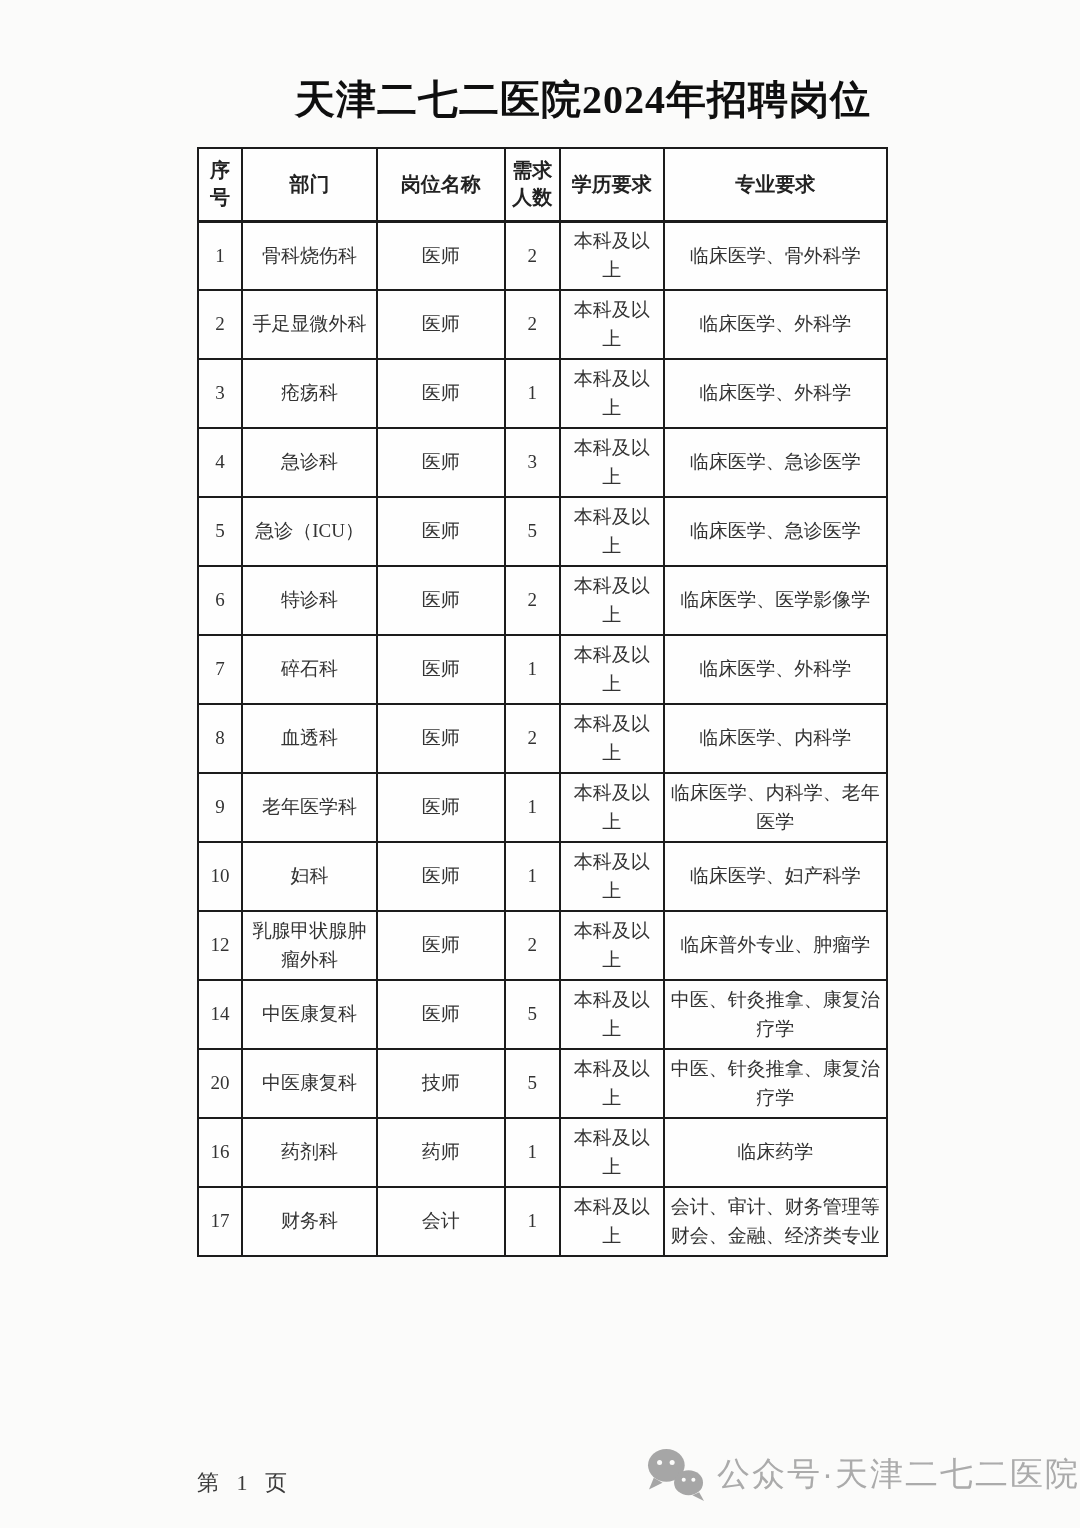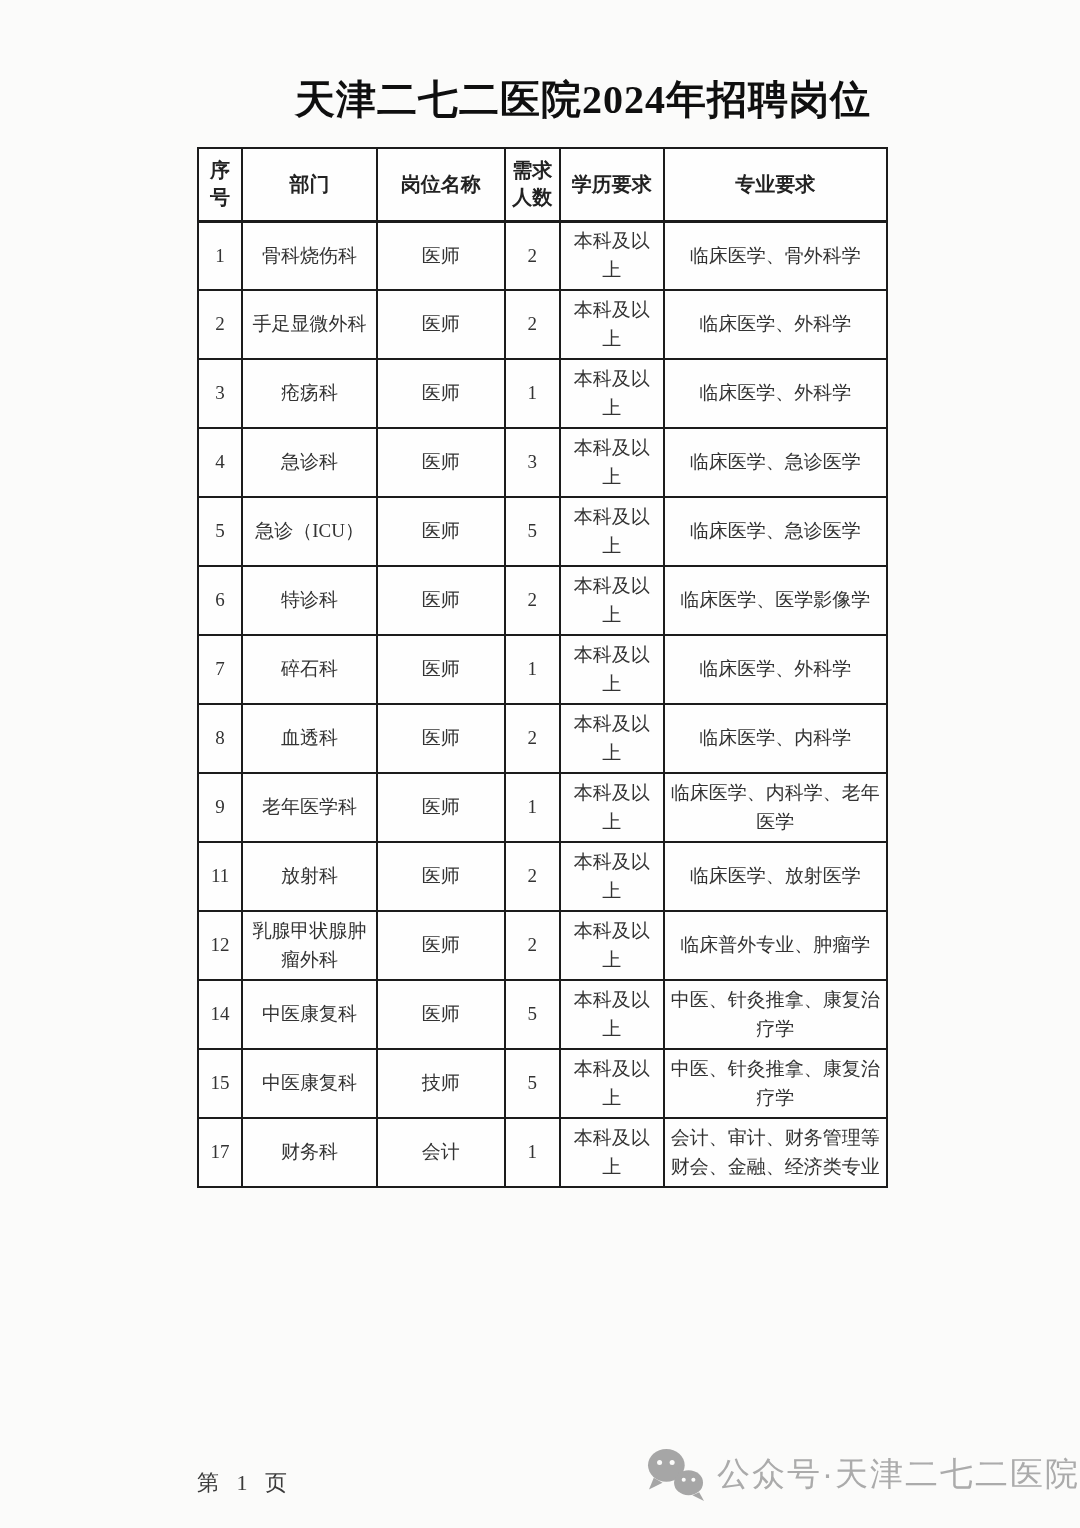--- a/index.html
+++ b/index.html
@@ -169,50 +169,58 @@
       </tr>
       <tr>
         <td class="c-no">9</td>
         <td class="c-dept">老年医学科</td>
         <td class="c-post">医师</td>
         <td class="c-count">1</td>
         <td class="c-edu">本科及以上</td>
         <td class="c-major">临床医学、内科学、老年医学</td>
       </tr>
       <tr>
-        <td class="c-no">11</td>
-        <td class="c-dept">放射科</td>
-        <td class="c-post">医师</td>
-        <td class="c-count">2</td>
-        <td class="c-edu">本科及以上</td>
-        <td class="c-major">临床医学、放射医学</td>
+        <td class="c-no">10</td>
+        <td class="c-dept">妇科</td>
+        <td class="c-post">医师</td>
+        <td class="c-count">1</td>
+        <td class="c-edu">本科及以上</td>
+        <td class="c-major">临床医学、妇产科学</td>
       </tr>
       <tr>
         <td class="c-no">12</td>
         <td class="c-dept">乳腺甲状腺肿瘤外科</td>
         <td class="c-post">医师</td>
         <td class="c-count">2</td>
         <td class="c-edu">本科及以上</td>
         <td class="c-major">临床普外专业、肿瘤学</td>
       </tr>
       <tr>
         <td class="c-no">14</td>
         <td class="c-dept">中医康复科</td>
         <td class="c-post">医师</td>
         <td class="c-count">5</td>
         <td class="c-edu">本科及以上</td>
         <td class="c-major">中医、针灸推拿、康复治疗学</td>
       </tr>
       <tr>
-        <td class="c-no">15</td>
+        <td class="c-no">20</td>
         <td class="c-dept">中医康复科</td>
         <td class="c-post">技师</td>
         <td class="c-count">5</td>
         <td class="c-edu">本科及以上</td>
         <td class="c-major">中医、针灸推拿、康复治疗学</td>
+      </tr>
+      <tr>
+        <td class="c-no">16</td>
+        <td class="c-dept">药剂科</td>
+        <td class="c-post">药师</td>
+        <td class="c-count">1</td>
+        <td class="c-edu">本科及以上</td>
+        <td class="c-major">临床药学</td>
       </tr>
       <tr>
         <td class="c-no">17</td>
         <td class="c-dept">财务科</td>
         <td class="c-post">会计</td>
         <td class="c-count">1</td>
         <td class="c-edu">本科及以上</td>
         <td class="c-major">会计、审计、财务管理等财会、金融、经济类专业</td>
       </tr>
     </tbody>

